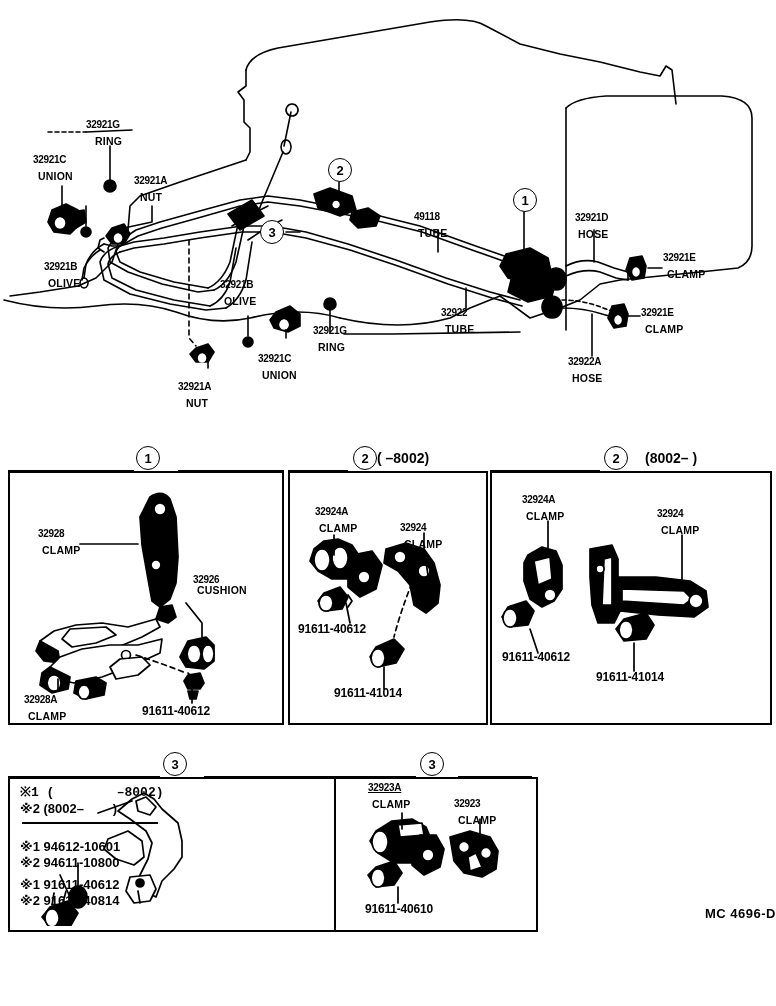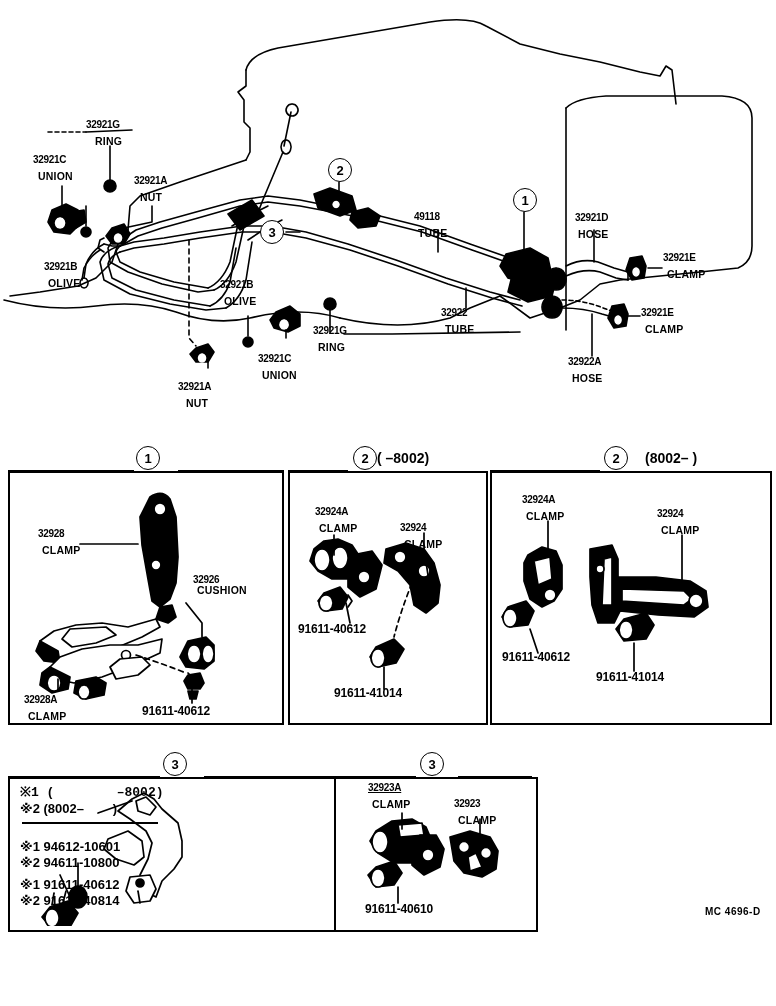--- a/index.html
+++ b/index.html
@@ -15,21 +15,21 @@
   .pn{font-size:10px;font-weight:bold;letter-spacing:-0.3px;}
   .desc{font-size:10.5px;font-weight:bold;letter-spacing:0.2px;}
   .num{font-size:12px;font-weight:bold;letter-spacing:-0.2px;}
   .callout{position:absolute;font-size:13px;font-weight:bold;
     width:22px;height:22px;border:1.6px solid #000;border-radius:50%;
     display:flex;align-items:center;justify-content:center;background:#fff;}
   .rangetxt{position:absolute;font-size:14px;font-weight:bold;white-space:nowrap;}
   .panel{position:absolute;border:2px solid #000;background:#fff;}
   .notebox{position:absolute;font-size:13px;font-weight:bold;line-height:15px;white-space:pre;}
   .noterule{position:absolute;background:#000;height:2px;}
-  .footer{position:absolute;font-size:10px;font-weight:bold;letter-spacing:0.5px;padding-left:29px;}
+  .footer{position:absolute;font-size:13px;font-weight:bold;letter-spacing:0.5px;padding-left:29px;}
 </style>
 </head>
 <body>
 
 <div id="sheet">
 
   <svg width="776" height="440" viewBox="0 0 776 440" style="position:absolute;left:0;top:0;">
     <g fill="none" stroke="#000" stroke-width="1.6" stroke-linejoin="round" stroke-linecap="round">
 
       <path d="M246 70 Q250 54 278 48 L430 22 Q470 16 486 26 L520 44 L560 54 L600 62 L640 72 L660 76 L666 66 L672 70 L676 104"></path>

